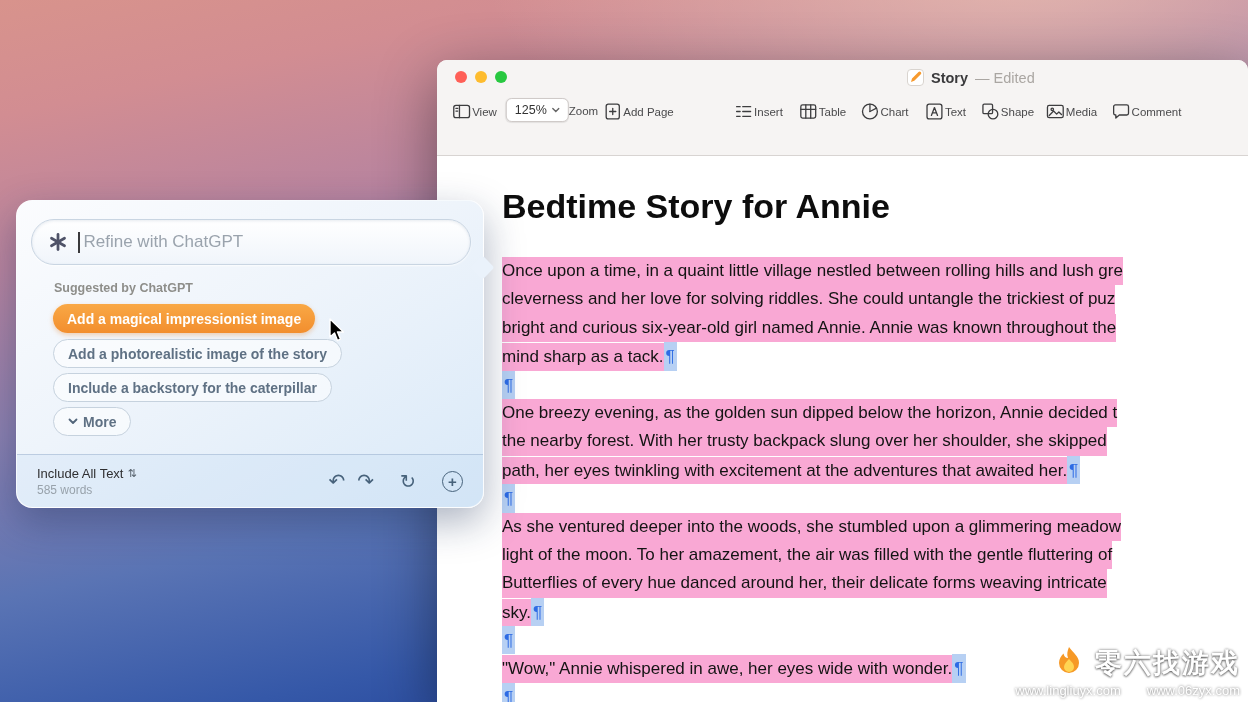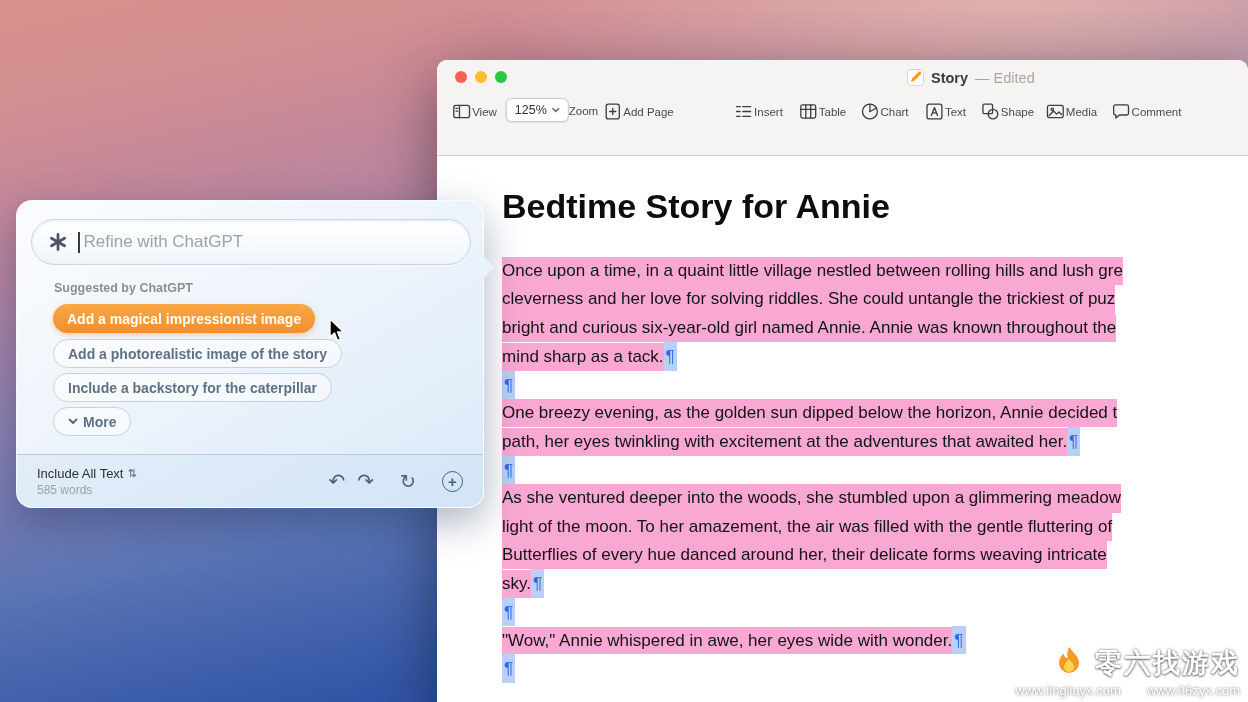--- a/index.html
+++ b/index.html
@@ -249,20 +249,21 @@
 
   <div class="document">
     <h1 class="doc-heading">Bedtime Story for Annie</h1>
     <div class="doc-lines">
         <div class="doc-line"><span class="sel">Once upon a time, in a quaint little village nestled between rolling hills and lush gre</span></div>
         <div class="doc-line"><span class="sel">cleverness and her love for solving riddles. She could untangle the trickiest of puz</span></div>
         <div class="doc-line"><span class="sel">bright and curious six-year-old girl named Annie. Annie was known throughout the</span></div>
         <div class="doc-line"><span class="sel">mind sharp as a tack.</span><span class="pilcrow">¶</span></div>
         <div class="doc-line"><span class="pilcrow">¶</span></div>
         <div class="doc-line"><span class="sel">One breezy evening, as the golden sun dipped below the horizon, Annie decided t</span></div>
+        <div class="doc-line"><span class="sel">the nearby forest. With her trusty backpack slung over her shoulder, she skipped</span></div>
         <div class="doc-line"><span class="sel">path, her eyes twinkling with excitement at the adventures that awaited her.</span><span class="pilcrow">¶</span></div>
         <div class="doc-line"><span class="pilcrow">¶</span></div>
         <div class="doc-line"><span class="sel">As she ventured deeper into the woods, she stumbled upon a glimmering meadow</span></div>
         <div class="doc-line"><span class="sel">light of the moon. To her amazement, the air was filled with the gentle fluttering of</span></div>
         <div class="doc-line"><span class="sel">Butterflies of every hue danced around her, their delicate forms weaving intricate</span></div>
         <div class="doc-line"><span class="sel">sky.</span><span class="pilcrow">¶</span></div>
         <div class="doc-line"><span class="pilcrow">¶</span></div>
         <div class="doc-line"><span class="sel">"Wow," Annie whispered in awe, her eyes wide with wonder.</span><span class="pilcrow">¶</span></div>
         <div class="doc-line"><span class="pilcrow">¶</span></div>
       </div>

